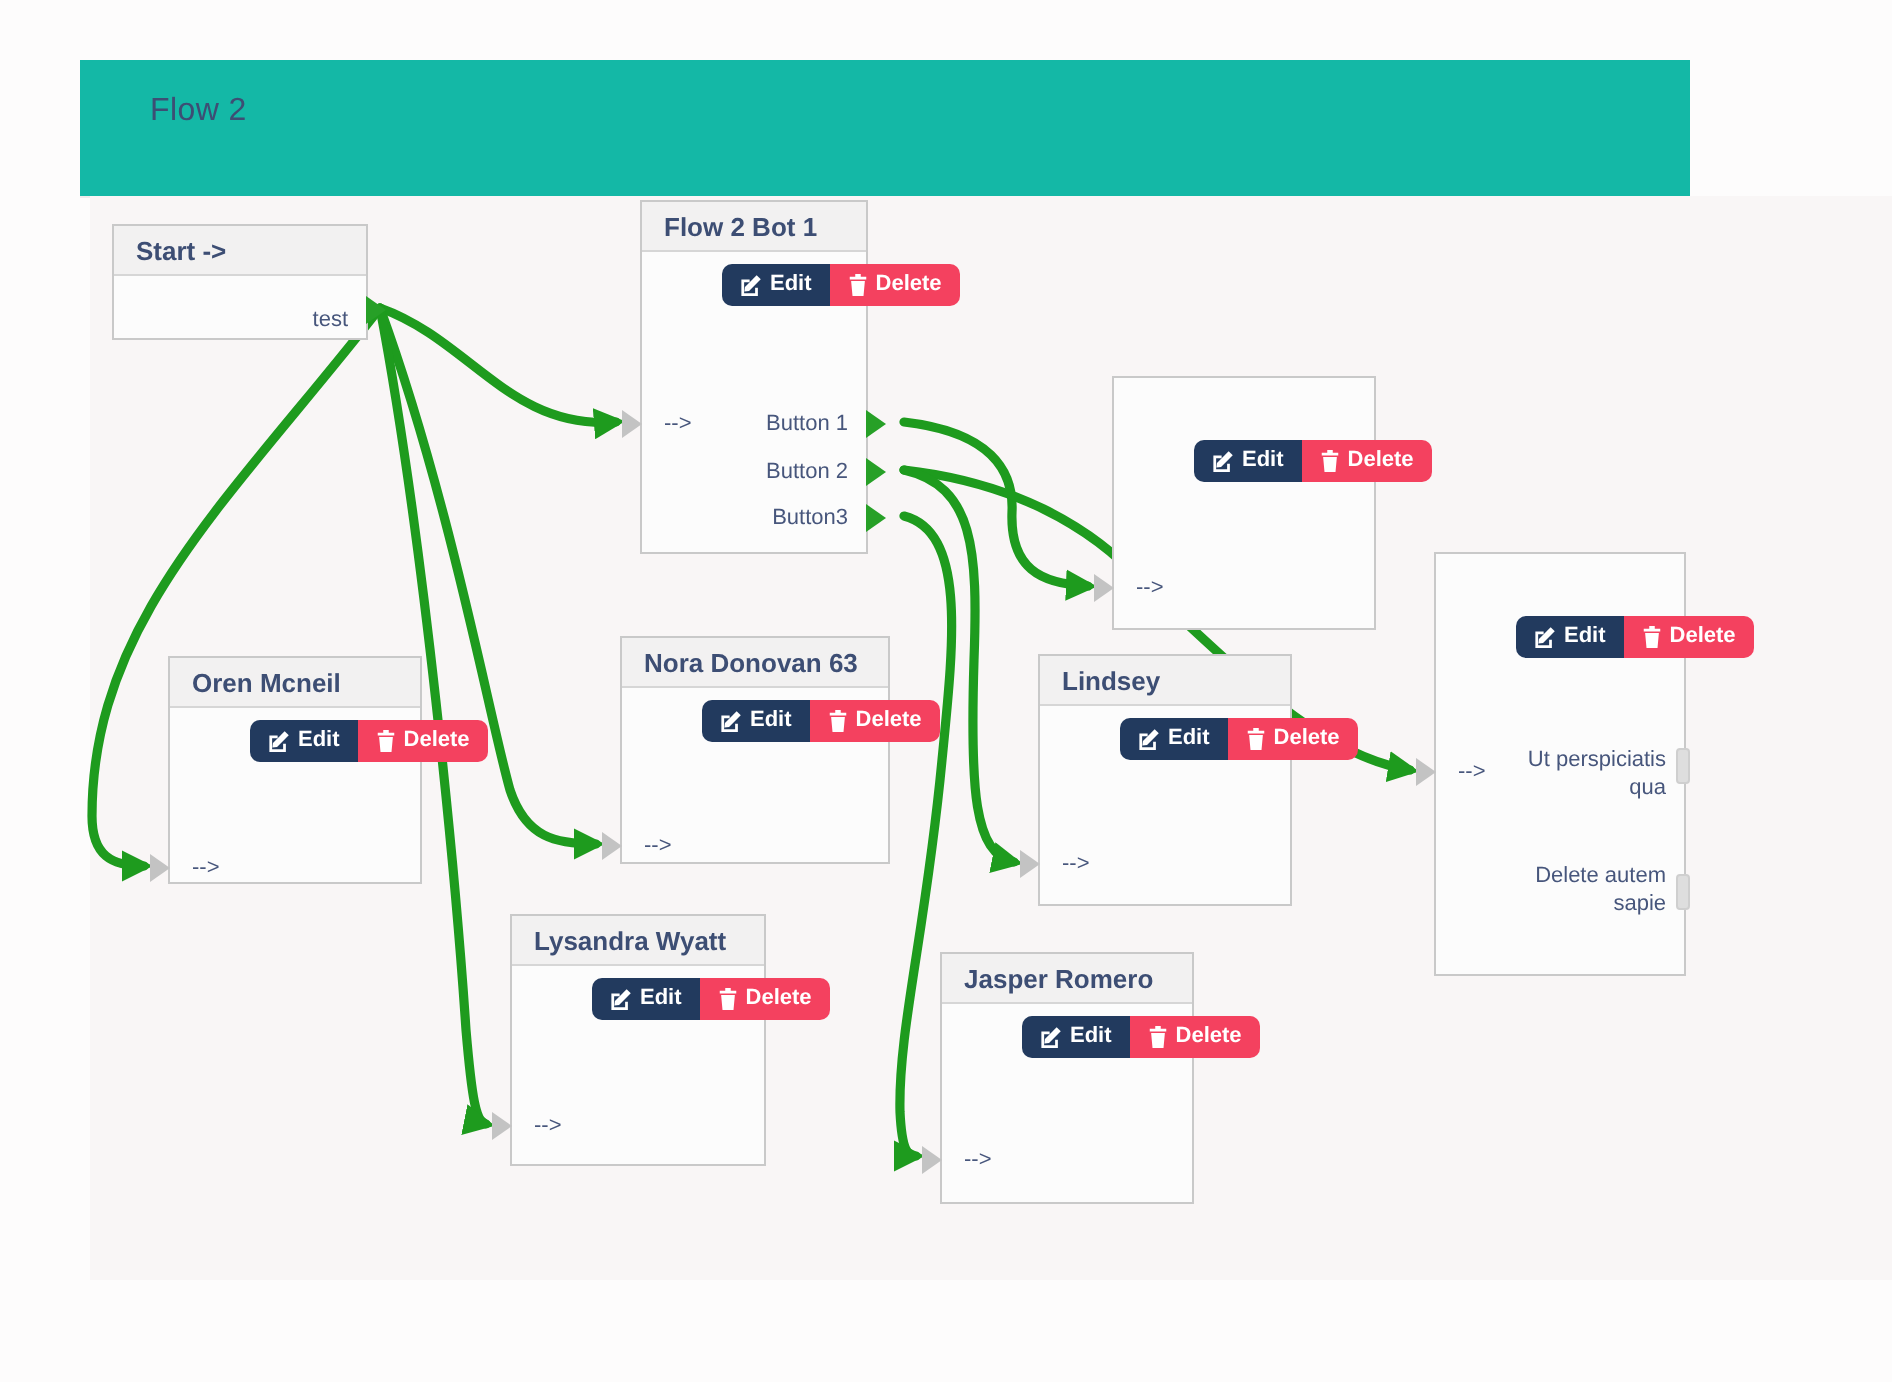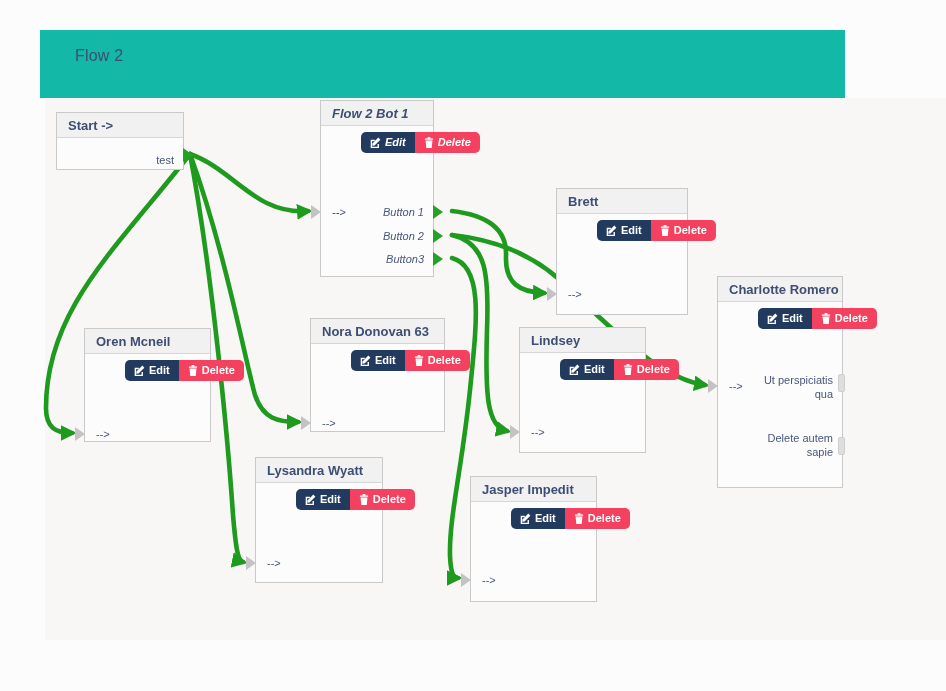--- a/index.html
+++ b/index.html
@@ -83,21 +83,21 @@
     <path marker-end="url(#ga)" d="M452,258 C483,266 477,320 471,380 C463,465 449,515 450,556 C451,576 454,578 458,578"></path>
   </g>
 </svg>
 
 <div class="node" style="left:56px;top:112px;width:128px;height:58px;">
   <div class="node-header">Start -&gt;</div>
   <div class="io-label io-right" style="top:40px;">test</div>
   <div class="out-arrow" style="top:35px;"></div>
 </div>
 
-<div class="node" style="left:320px;top:100px;width:114px;height:177px;font-style:italic;">
+<div class="node" style="left:320px;top:100px;width:114px;height:177px;">
   <div class="node-header">Flow 2 Bot 1</div>
   <div class="btn-row">
     <div class="btn btn-edit">
       <svg width="11" height="11" viewBox="0 0 16 16" fill="#fff">
           <path d="M12.1.9l3 3L6.6 12.4l-3.4.4.4-3.4L12.1.9z"></path>
           <path d="M1 4h6v2H3v8h8v-4h2v6H1V4z"></path>
         </svg>
       <span>Edit</span>
     </div>
     <div class="btn btn-delete">
@@ -111,42 +111,40 @@
   <div class="in-arrow" style="top:104px;"></div>
   <div class="io-label io-right" style="top:104px;">Button 1</div>
   <div class="out-arrow" style="top:104px;"></div>
   <div class="io-label io-right" style="top:128px;">Button 2</div>
   <div class="out-arrow" style="top:128px;"></div>
   <div class="io-label io-right" style="top:151px;">Button3</div>
   <div class="out-arrow" style="top:151px;"></div>
 </div>
 
 <div class="node" style="left:556px;top:188px;width:132px;height:127px;">
-  <div class="node-header">Brett</div>
   <div class="btn-row">
     <div class="btn btn-edit">
       <svg width="11" height="11" viewBox="0 0 16 16" fill="#fff">
           <path d="M12.1.9l3 3L6.6 12.4l-3.4.4.4-3.4L12.1.9z"></path>
           <path d="M1 4h6v2H3v8h8v-4h2v6H1V4z"></path>
         </svg>
       <span>Edit</span>
     </div>
     <div class="btn btn-delete">
       <svg width="10" height="11" viewBox="0 0 14 16" fill="#fff">
           <path d="M1 2h12v2H1zM5 0h4v2H5zM2 5h10l-1 11H3L2 5z"></path>
         </svg>
       <span>Delete</span>
     </div>
   </div>
   <div class="io-label" style="left:11px;top:98px;">--&gt;</div>
   <div class="in-arrow" style="top:98px;"></div>
 </div>
 
 <div class="node" style="left:717px;top:276px;width:126px;height:212px;">
-  <div class="node-header">Charlotte Romero</div>
   <div class="btn-row">
     <div class="btn btn-edit">
       <svg width="11" height="11" viewBox="0 0 16 16" fill="#fff">
           <path d="M12.1.9l3 3L6.6 12.4l-3.4.4.4-3.4L12.1.9z"></path>
           <path d="M1 4h6v2H3v8h8v-4h2v6H1V4z"></path>
         </svg>
       <span>Edit</span>
     </div>
     <div class="btn btn-delete">
       <svg width="10" height="11" viewBox="0 0 14 16" fill="#fff">
@@ -241,21 +239,21 @@
           <path d="M1 2h12v2H1zM5 0h4v2H5zM2 5h10l-1 11H3L2 5z"></path>
         </svg>
       <span>Delete</span>
     </div>
   </div>
   <div class="io-label" style="left:11px;top:97px;">--&gt;</div>
   <div class="in-arrow" style="top:97px;"></div>
 </div>
 
 <div class="node" style="left:470px;top:476px;width:127px;height:126px;">
-  <div class="node-header">Jasper Impedit</div>
+  <div class="node-header">Jasper Romero</div>
   <div class="btn-row">
     <div class="btn btn-edit">
       <svg width="11" height="11" viewBox="0 0 16 16" fill="#fff">
           <path d="M12.1.9l3 3L6.6 12.4l-3.4.4.4-3.4L12.1.9z"></path>
           <path d="M1 4h6v2H3v8h8v-4h2v6H1V4z"></path>
         </svg>
       <span>Edit</span>
     </div>
     <div class="btn btn-delete">
       <svg width="10" height="11" viewBox="0 0 14 16" fill="#fff">

